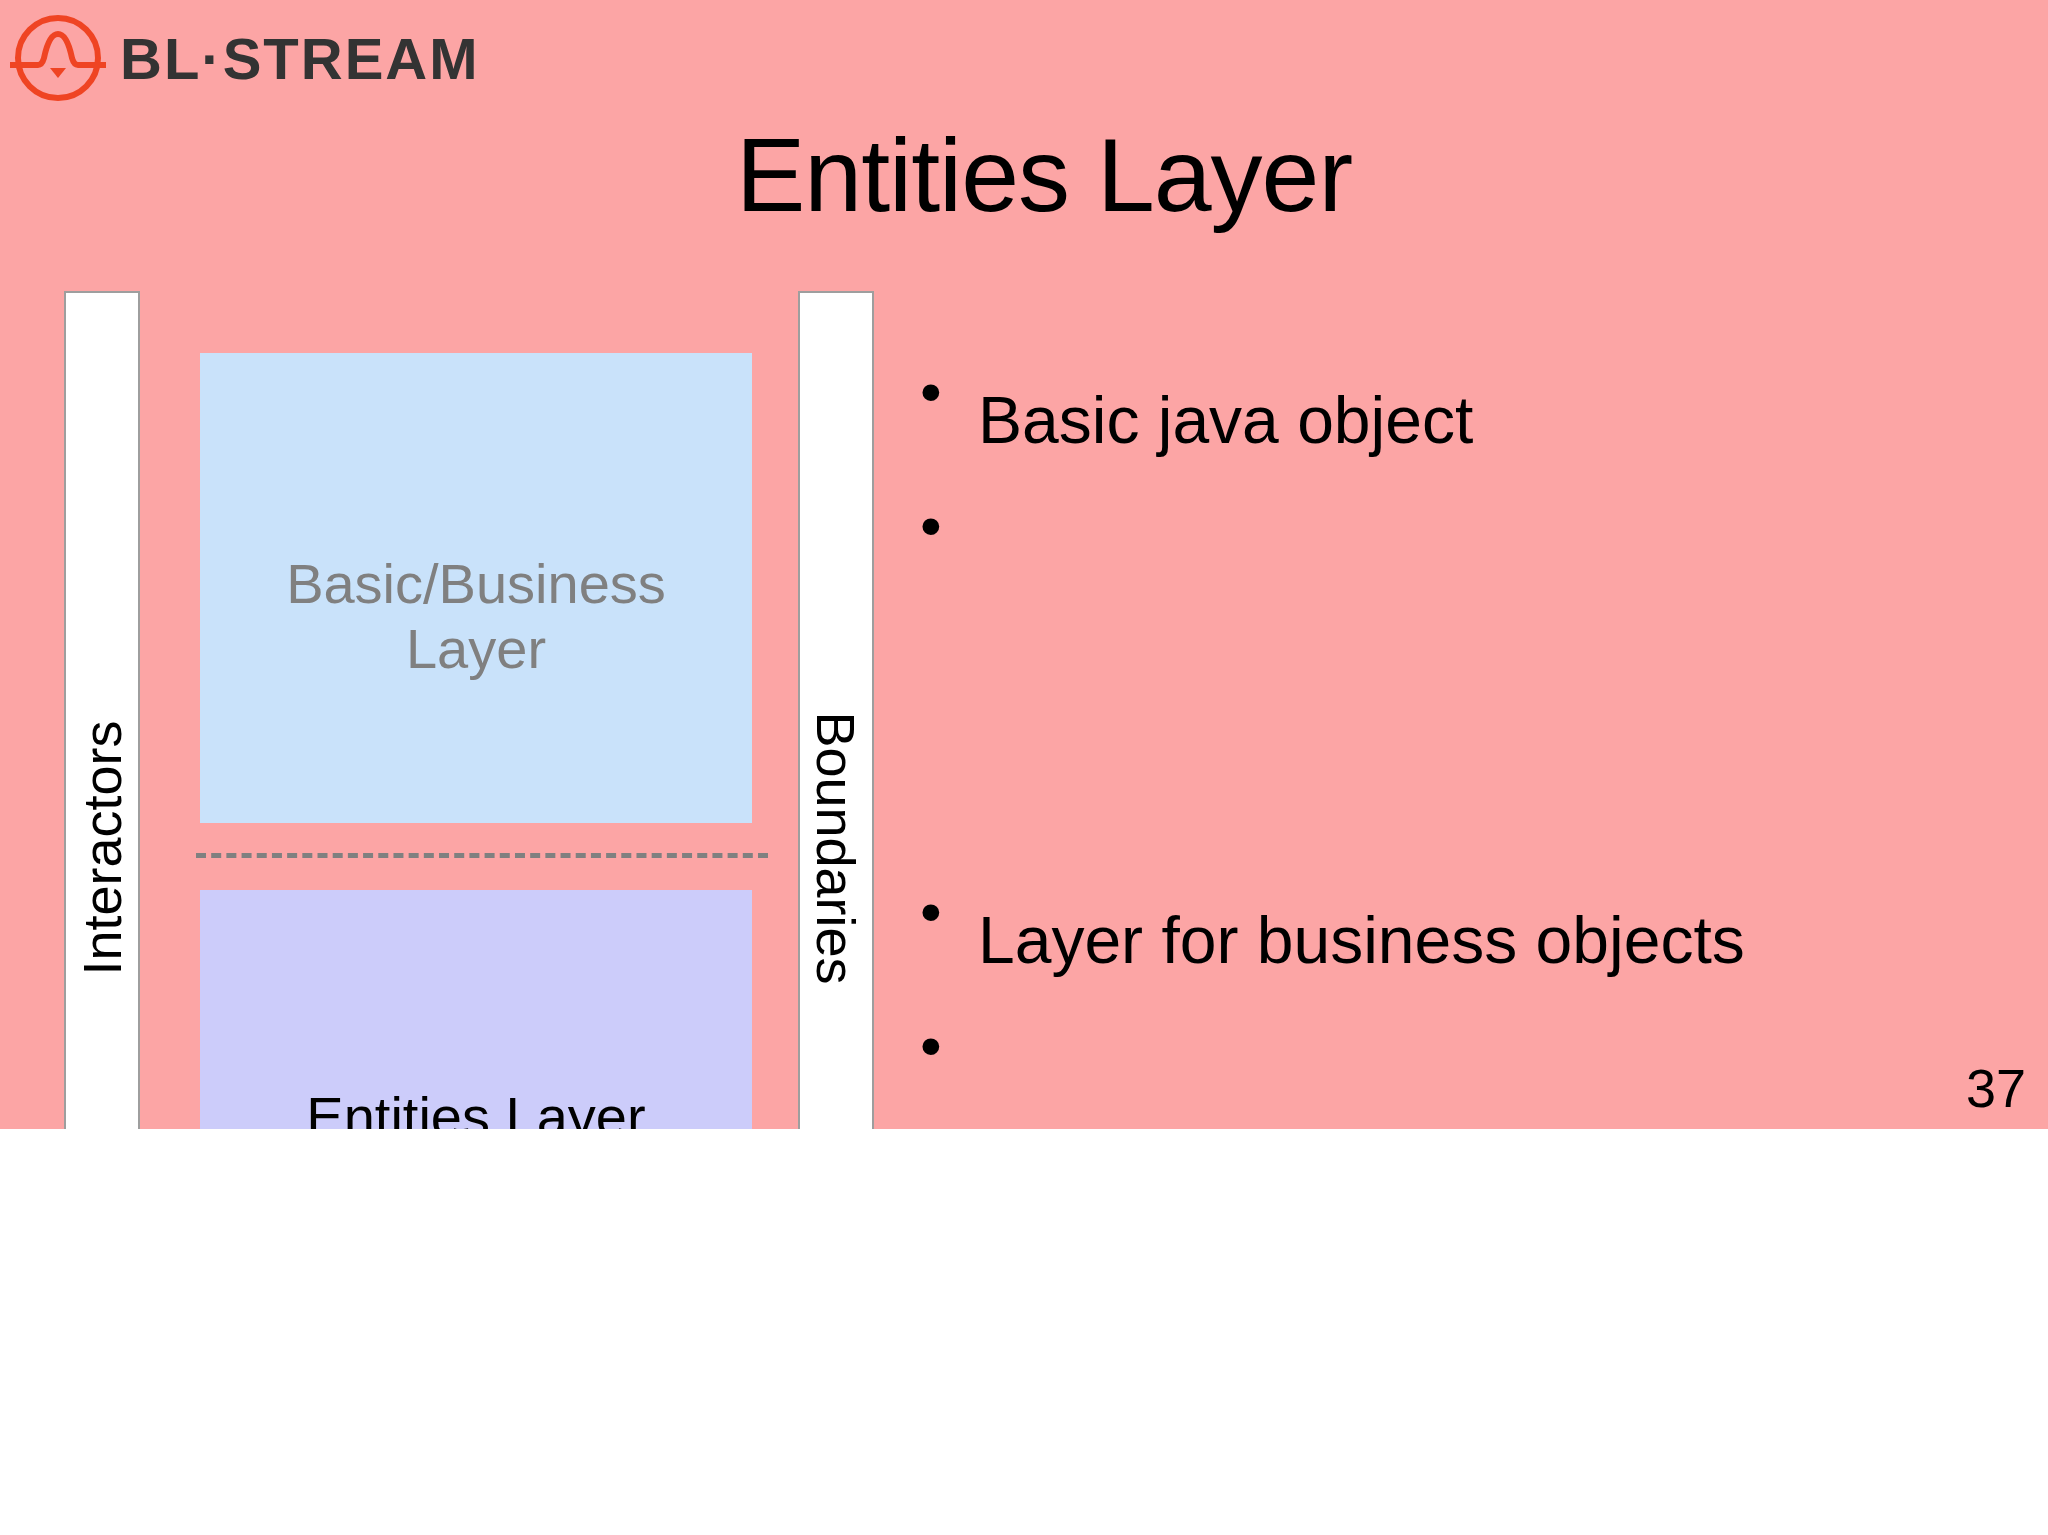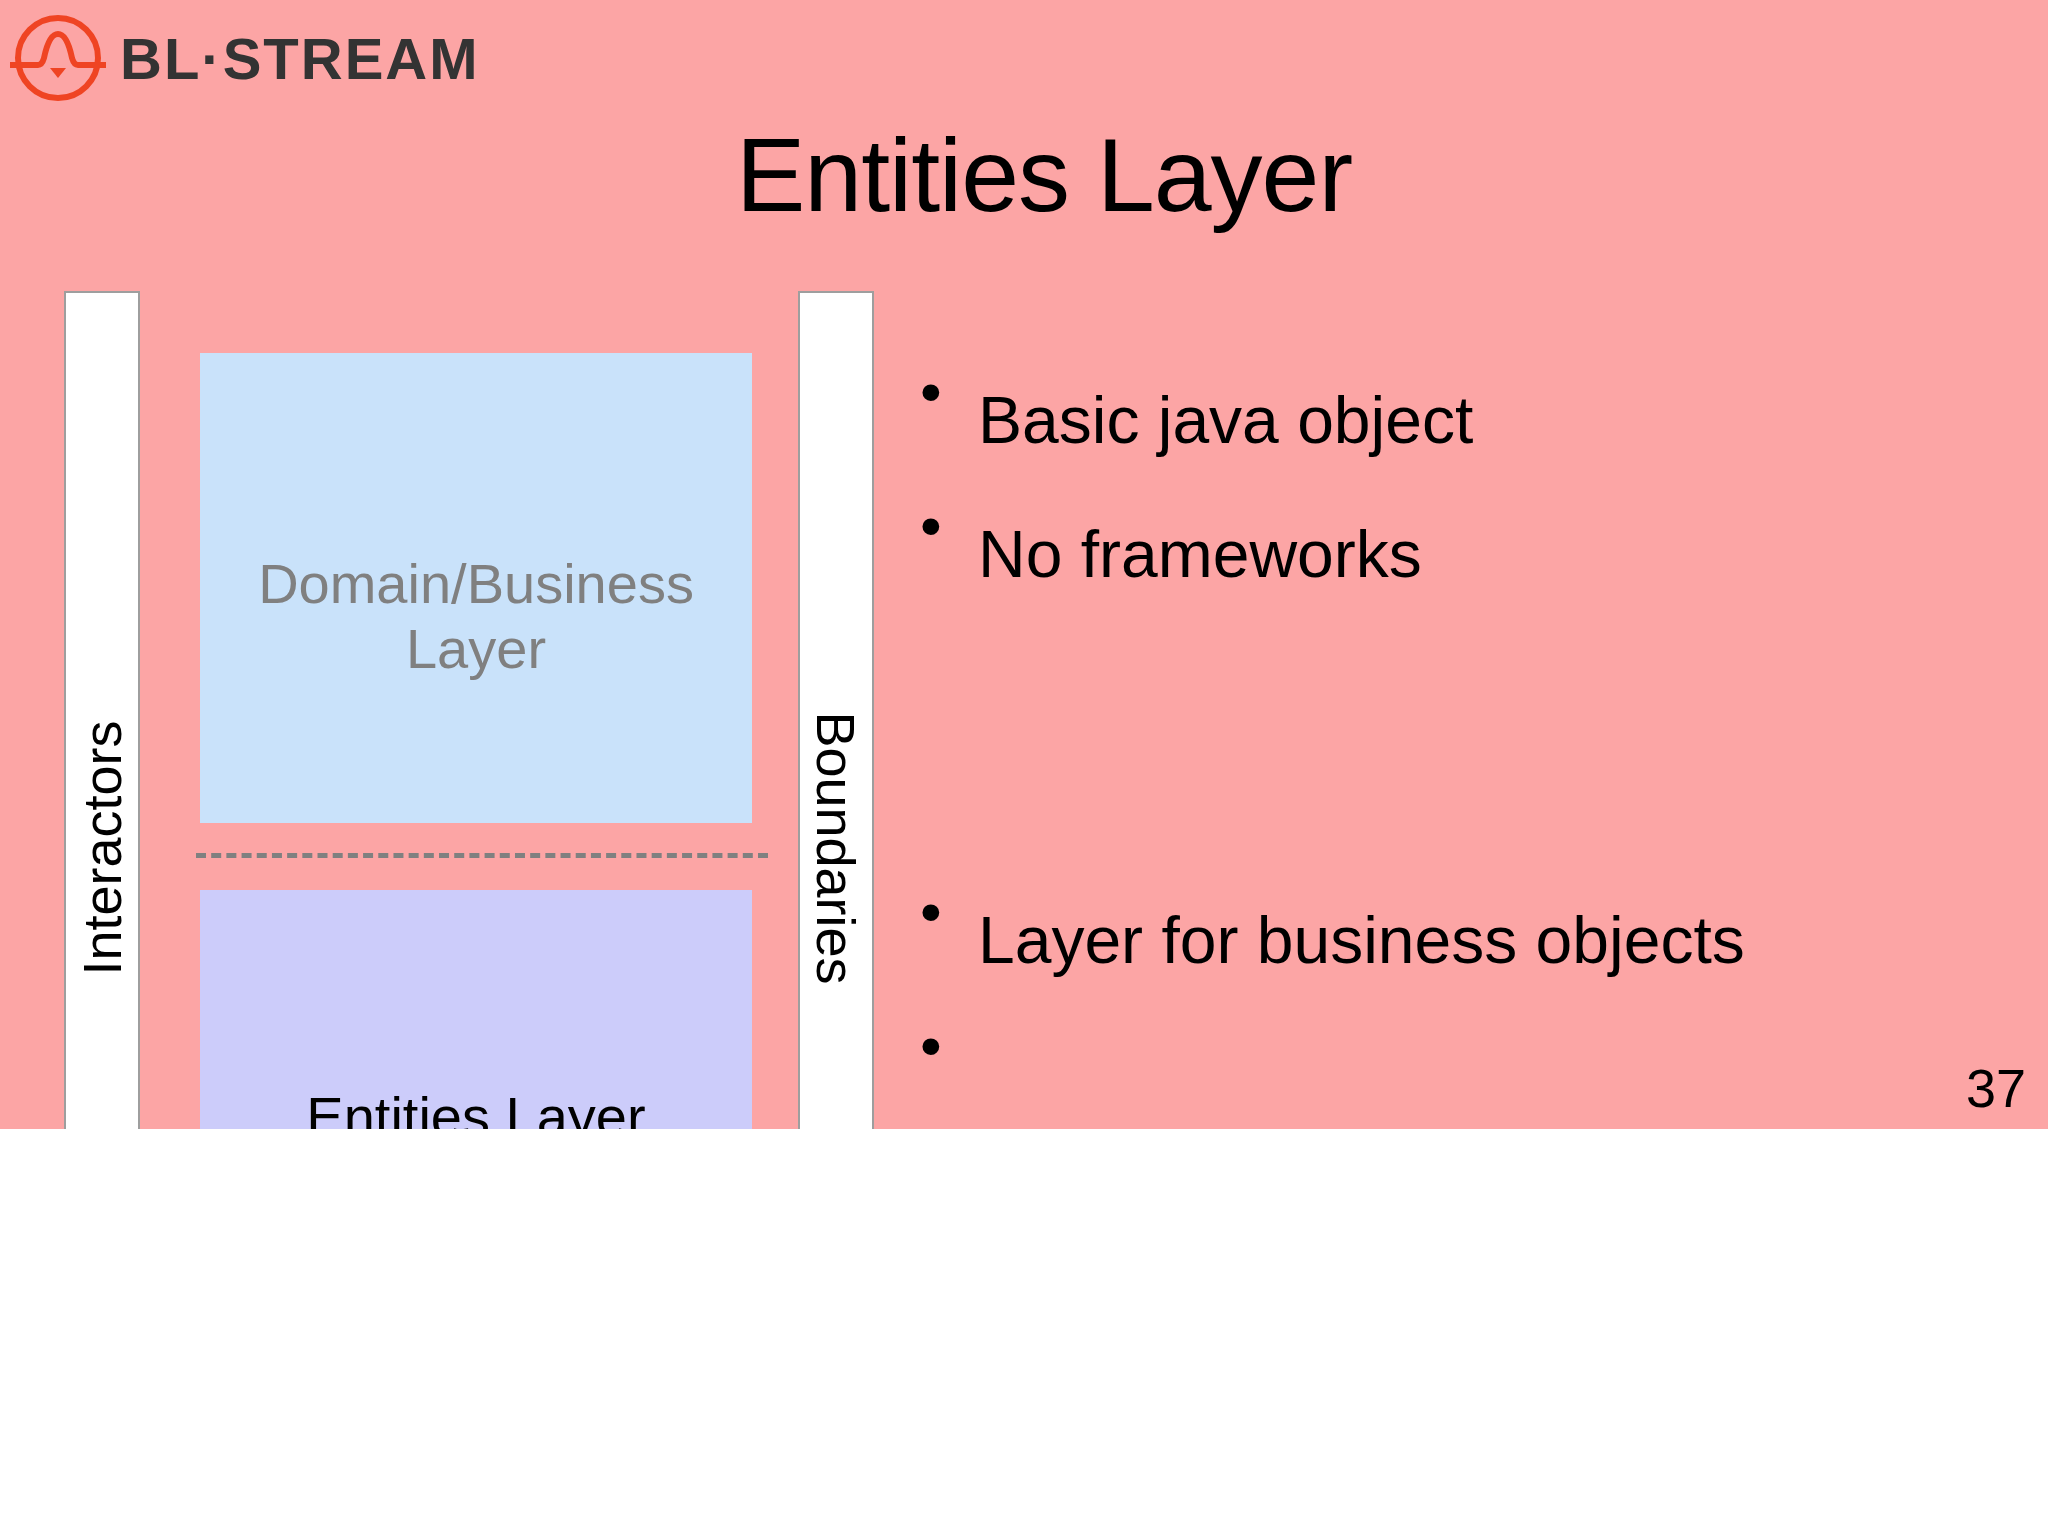--- a/index.html
+++ b/index.html
@@ -195,39 +195,38 @@
 
     <div class="side-col left">
       <span class="side-label">Interactors</span>
     </div>
 
     <div class="side-col right">
       <span class="side-label">Boundaries</span>
     </div>
 
     <div class="layer-box domain">
-      <span class="layer-label">Domain/Business Layer</span>
+      <span class="layer-label">Basic/Business Layer</span>
     </div>
 
     <div class="divider"></div>
 
     <div class="layer-box entities">
       <span class="layer-label">Entities Layer</span>
     </div>
 
   </div>
 
   <div class="bullets group-one">
     <div class="bullet-item">
       <span class="bullet-dot">•</span>
       <span class="bullet-text">Basic java object</span>
     </div>
     <div class="bullet-item">
       <span class="bullet-dot">•</span>
-      <span class="bullet-text">No frameworks</span>
     </div>
   </div>
 
   <div class="bullets group-two">
     <div class="bullet-item">
       <span class="bullet-dot">•</span>
       <span class="bullet-text">Layer for business objects</span>
     </div>
     <div class="bullet-item">
       <span class="bullet-dot">•</span>

